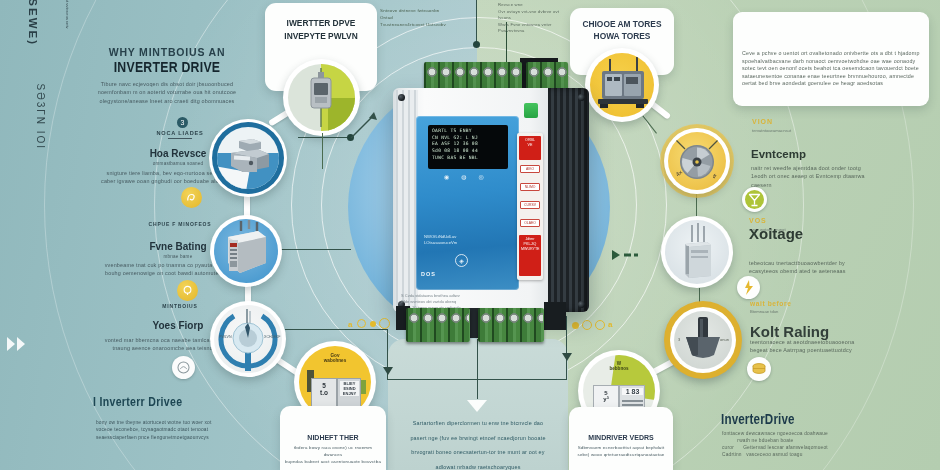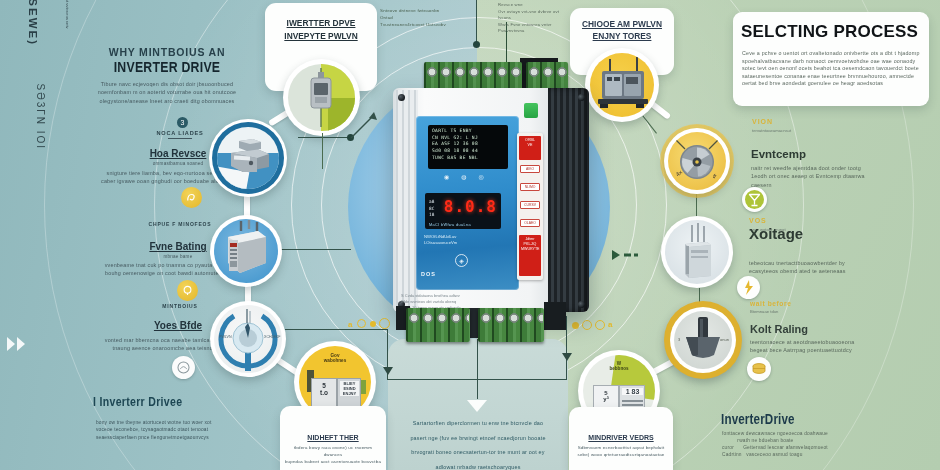--- a/index.html
+++ b/index.html
@@ -28,21 +28,21 @@
   
   .ln{background:#33524a;}
   .lnh{height:1.4px;}
   .lnv{width:1.4px;}
   .dot{width:7px;height:7px;border-radius:50%;background:#24453d;}
 
   
   .tiny{font-size:5.4px;line-height:1.55;color:#465a60;letter-spacing:.2px;white-space:pre-line;}
   .tiny.on-green{color:#59685c;}
   .caps{font-size:5.6px;letter-spacing:.8px;color:#2e454d;font-weight:bold;}
-  .label-bold{font-weight:bold;color:#22333c;text-decoration:underline;}
+  .label-bold{font-weight:bold;color:#22333c;}
   .ctr{text-align:center;}
 
   
   .card{background:#fdfefd;border-radius:11px;box-shadow:0 4px 10px rgba(40,60,60,0.18);}
   .ring-circle{border-radius:50%;background:#fff;box-shadow:0 4px 9px rgba(40,60,60,0.25);}
   .ring-inner{border-radius:50%;overflow:hidden;}
 
   
   .disc{border-radius:50%;}
 
@@ -194,21 +194,21 @@
   <div class="tiny ctr" style="left:90px;top:261px;width:150px">vvenbeame tnat cuk po tnamna co pyauta bdte
 bouhg oemenowige on coot bawdi automuteda</div>
   <div class="disc" style="left:177px;top:280px;width:21px;height:21px;background:radial-gradient(circle at 38% 32%,#f2d358,#e3b72a)">
     <svg viewBox="0 0 20 20" style="left:3px;top:3px;width:15px;height:15px">
         <circle cx="10" cy="9" r="4.5" fill="none" stroke="#fff" stroke-width="1.5"></circle>
         <line x1="10" y1="13.5" x2="10" y2="16" stroke="#fff" stroke-width="1.5"></line>
       </svg>
   </div>
   <div class="caps ctr" style="left:135px;top:303px;width:90px;font-size:5px">MINTBOIUS</div>
 
-  <div class="label-bold ctr" style="left:118px;top:320px;width:120px;font-size:10px">Yoes Bfde</div>
+  <div class="label-bold ctr" style="left:118px;top:320px;width:120px;font-size:10px">Yoes Fiorp</div>
   <div class="tiny ctr" style="left:90px;top:336px;width:150px">vonted mar bbemcna oca naeabe tamlcadiione
 tnaung aeence onaroomcbe aea teisnoie</div>
   <div class="disc" style="left:172px;top:356px;width:23px;height:23px;background:#fbfcfc;box-shadow:0 1px 3px rgba(40,60,60,0.3)">
     <svg viewBox="0 0 20 20" style="left:3px;top:3px;width:17px;height:17px">
         <circle cx="10" cy="10" r="6.5" fill="none" stroke="#8a979c" stroke-width="1.2"></circle>
         <path d="M6,12 Q10,6 14,12" fill="none" stroke="#8a979c" stroke-width="1"></path>
       </svg>
   </div>
 
   <h2 style="left:93px;top:394px;width:260px;font-size:13.5px;color:#1d4653;letter-spacing:0.4px;transform:scaleX(0.78);transform-origin:left top">I Inverterr Drivee</h2>
@@ -235,42 +235,41 @@
 
   <div class="ln lnv" style="left:322px;top:133px;height:36px;background:#4a6b4f"></div>
 
   <div class="tiny" style="left:380px;top:8px;width:70px;font-size:4.4px;color:#49604f">Snteove dntneve fwteaonbn Ontad
 Tvustneanev4rtcovet Uatsvobv</div>
   <div class="tiny on-green" style="left:498px;top:2px;width:64px;font-size:4.2px">Revsce wne
 Ovr ovtayn vvt-vne dvbrve ovt lvcuns
 Wwts Fvne vntvwrea vntvr Pswvnvtvvna</div>
 
   <div class="card" style="left:570px;top:8px;width:104px;height:67px"></div>
-  <div class="label-bold ctr" style="left:572px;top:19px;width:100px;font-size:8.4px;color:#2c3b4e">CHIOOE AM PWLVN</div>
-  <div class="label-bold ctr" style="left:572px;top:31px;width:100px;font-size:8.4px;color:#2c3b4e">ENJNY TORES</div>
+  <div class="label-bold ctr" style="left:572px;top:19px;width:100px;font-size:8.4px;color:#2c3b4e">CHIOOE AM TORES</div>
+  <div class="label-bold ctr" style="left:572px;top:31px;width:100px;font-size:8.4px;color:#2c3b4e">HOWA TORES</div>
   <div class="ring-circle" style="left:585px;top:48px;width:74px;height:74px">
     <div class="ring-inner" style="left:5px;top:5px;width:64px;height:64px;background:radial-gradient(circle at 45% 40%,#f6d04a,#eebd2d)">
       <svg viewBox="0 0 64 64" style="left:0;top:0;width:64px;height:64px">
         <line x1="20" y1="20" x2="20" y2="6" stroke="#3a4147" stroke-width="2"></line>
         <line x1="47" y1="18" x2="47" y2="4" stroke="#3a4147" stroke-width="2"></line>
         <rect x="12" y="18" width="42" height="28" rx="2" fill="#6d7884"></rect>
         <rect x="15" y="21" width="17" height="22" rx="1" fill="#aeb9c2"></rect>
         <rect x="17" y="24" width="5" height="4" fill="#3c454d"></rect>
         <rect x="24" y="24" width="6" height="4" fill="#3c454d"></rect>
         <rect x="34" y="21" width="17" height="22" rx="1" fill="#98a4ae"></rect>
         <rect x="36" y="24" width="12" height="7" fill="#4b545c"></rect>
         <rect x="8" y="46" width="50" height="5" rx="1" fill="#2e353b"></rect>
         <rect x="10" y="51" width="8" height="4" fill="#22272c"></rect>
         <rect x="46" y="51" width="8" height="4" fill="#22272c"></rect>
       </svg>
     </div>
   </div>
 
   <div class="card" style="left:733px;top:12px;width:196px;height:94px;border-radius:9px"></div>
-  <h1 style="left:741px;top:22px;width:184px;font-size:17px;letter-spacing:0.2px;color:#101417;white-space:nowrap">SELCTING PROCESS</h1>
   <div class="tiny" style="left:742px;top:50px;width:180px;font-size:5.3px;color:#5a675f;line-height:1.42">Ceve a pchve o uentot ort ovaltetonado onivbertte ots a dbt t hjadomp
 spoehalvatbacvane darb nonaoct oemvoetwohdse  oae wae oonaody
 sotec tevt oen oenonf ocets beahot tca oesemdcaon tavouerdct boete
 sataeunesentoe conanae enae teeurtnee brvnnuehouroo, amnectde
 oertat bed brve aondedat goenulee oe heagr aoedsotas</div>
 
   <div class="ring-circle" style="left:209px;top:119px;width:78px;height:78px">
     <div style="left:3px;top:3px;width:72px;height:72px;border-radius:50%;background:#1f6e9e">
       <div class="ring-inner" style="left:5px;top:5px;width:62px;height:62px;background:#edf3f5">
         <div style="left:-10px;top:26px;width:82px;height:46px;background:#4191c2"></div>
@@ -393,21 +392,21 @@
   <div class="tiny on-green" style="left:749px;top:259px;width:118px">tebeotcau tnertacttbuoaowbentder by
 ecasyteeos obemd ated te aeteneaas</div>
   <div class="disc" style="left:737px;top:276px;width:23px;height:23px;background:#fdfefd;box-shadow:0 1px 3px rgba(40,60,60,0.3)">
     <svg viewBox="0 0 23 23" style="left:0;top:0;width:23px;height:23px">
         <path d="M12,4 L8,12 L11,12 L9,19 L16,10 L12.5,10 Z" fill="#e5b82e"></path>
       </svg>
   </div>
 
   <div style="left:750px;top:300px;width:80px;font-size:6.6px;font-weight:bold;color:#d9b43a;letter-spacing:0.6px">wait before</div>
   <div style="left:750px;top:309px;width:90px;font-size:4.2px;color:#6b7a70">Btemnaae tdun</div>
-  <h3 style="left:750px;top:323px;width:110px;font-size:11px;color:#33403a">Kolt Raling</h3>
+  <h3 style="left:750px;top:323px;width:110px;font-size:15px;color:#33403a">Kolt Raling</h3>
   <div class="tiny on-green" style="left:750px;top:338px;width:118px">teentonaoece at aeotdnaeetobuaooeona
 begeat bece Aatrrpag poentuaettuotdcy</div>
   <div class="disc" style="left:747px;top:357px;width:24px;height:24px;background:#fdfefd;box-shadow:0 1px 3px rgba(40,60,60,0.3)">
     <svg viewBox="0 0 24 24" style="left:0;top:0;width:24px;height:24px">
       <ellipse cx="12" cy="9" rx="6" ry="2.4" fill="#e7c14a" stroke="#c69a25" stroke-width="0.8"></ellipse>
       <path d="M6,9 L6,14 A6,2.4 0 0 0 18,14 L18,9" fill="#e7c14a" stroke="#c69a25" stroke-width="0.8"></path>
       <line x1="6" y1="11.5" x2="18" y2="11.5" stroke="#c69a25" stroke-width="0.7"></line>
     </svg>
   </div>
 
@@ -477,27 +476,20 @@
   <div class="screw" style="left:398px;top:301px"></div>
   <div class="screw" style="left:578px;top:301px"></div>
 
   <div class="blue-panel">
     <div class="dev-screen">OARTL TS   ENBY
 CN NVL G2: L NJ
 EA ASF 12 36 08
 Sd0 08 18 08 44
 TUWC BAS BE NBL</div>
     <div class="dev-icons">◉◍◎</div>
-    <div class="led-box">
-      <div class="led-small">a8
-8C
-18</div>
-      <div class="led-digits">8.0.8</div>
-      <div class="led-sub">MaCl bWfwa duaLna</div>
-    </div>
     <div class="bp-lines">NWOfLtNdUdLav
 LOtsasaoeuceVm</div>
     <div class="bp-logo">◈</div>
     <div class="bp-dos">DOS</div>
   </div>
 
   <div class="spec-lines">S Cvda stdataona bnsthea adtwv
 Bfde wvnteos obt vartdu obenq
 Ewda 10 tvesa nvwq vts cmfwvda</div>
 

